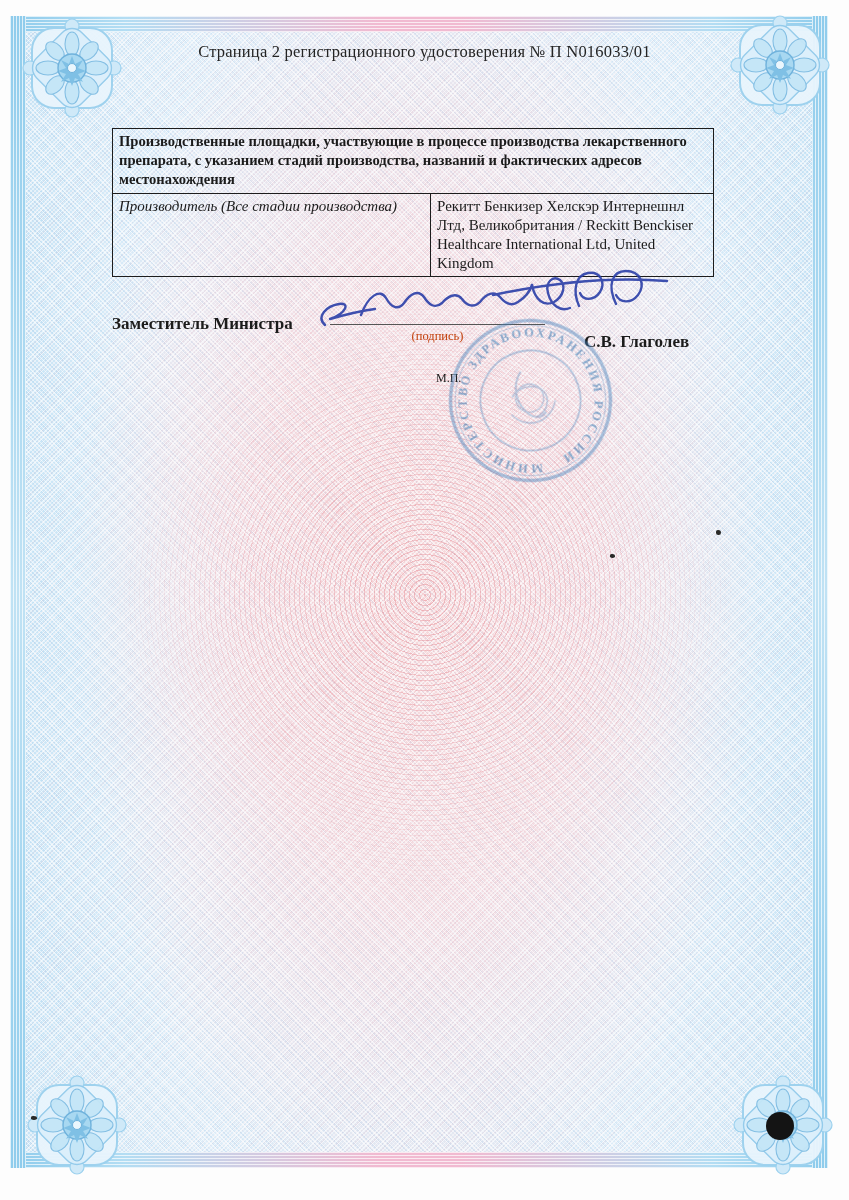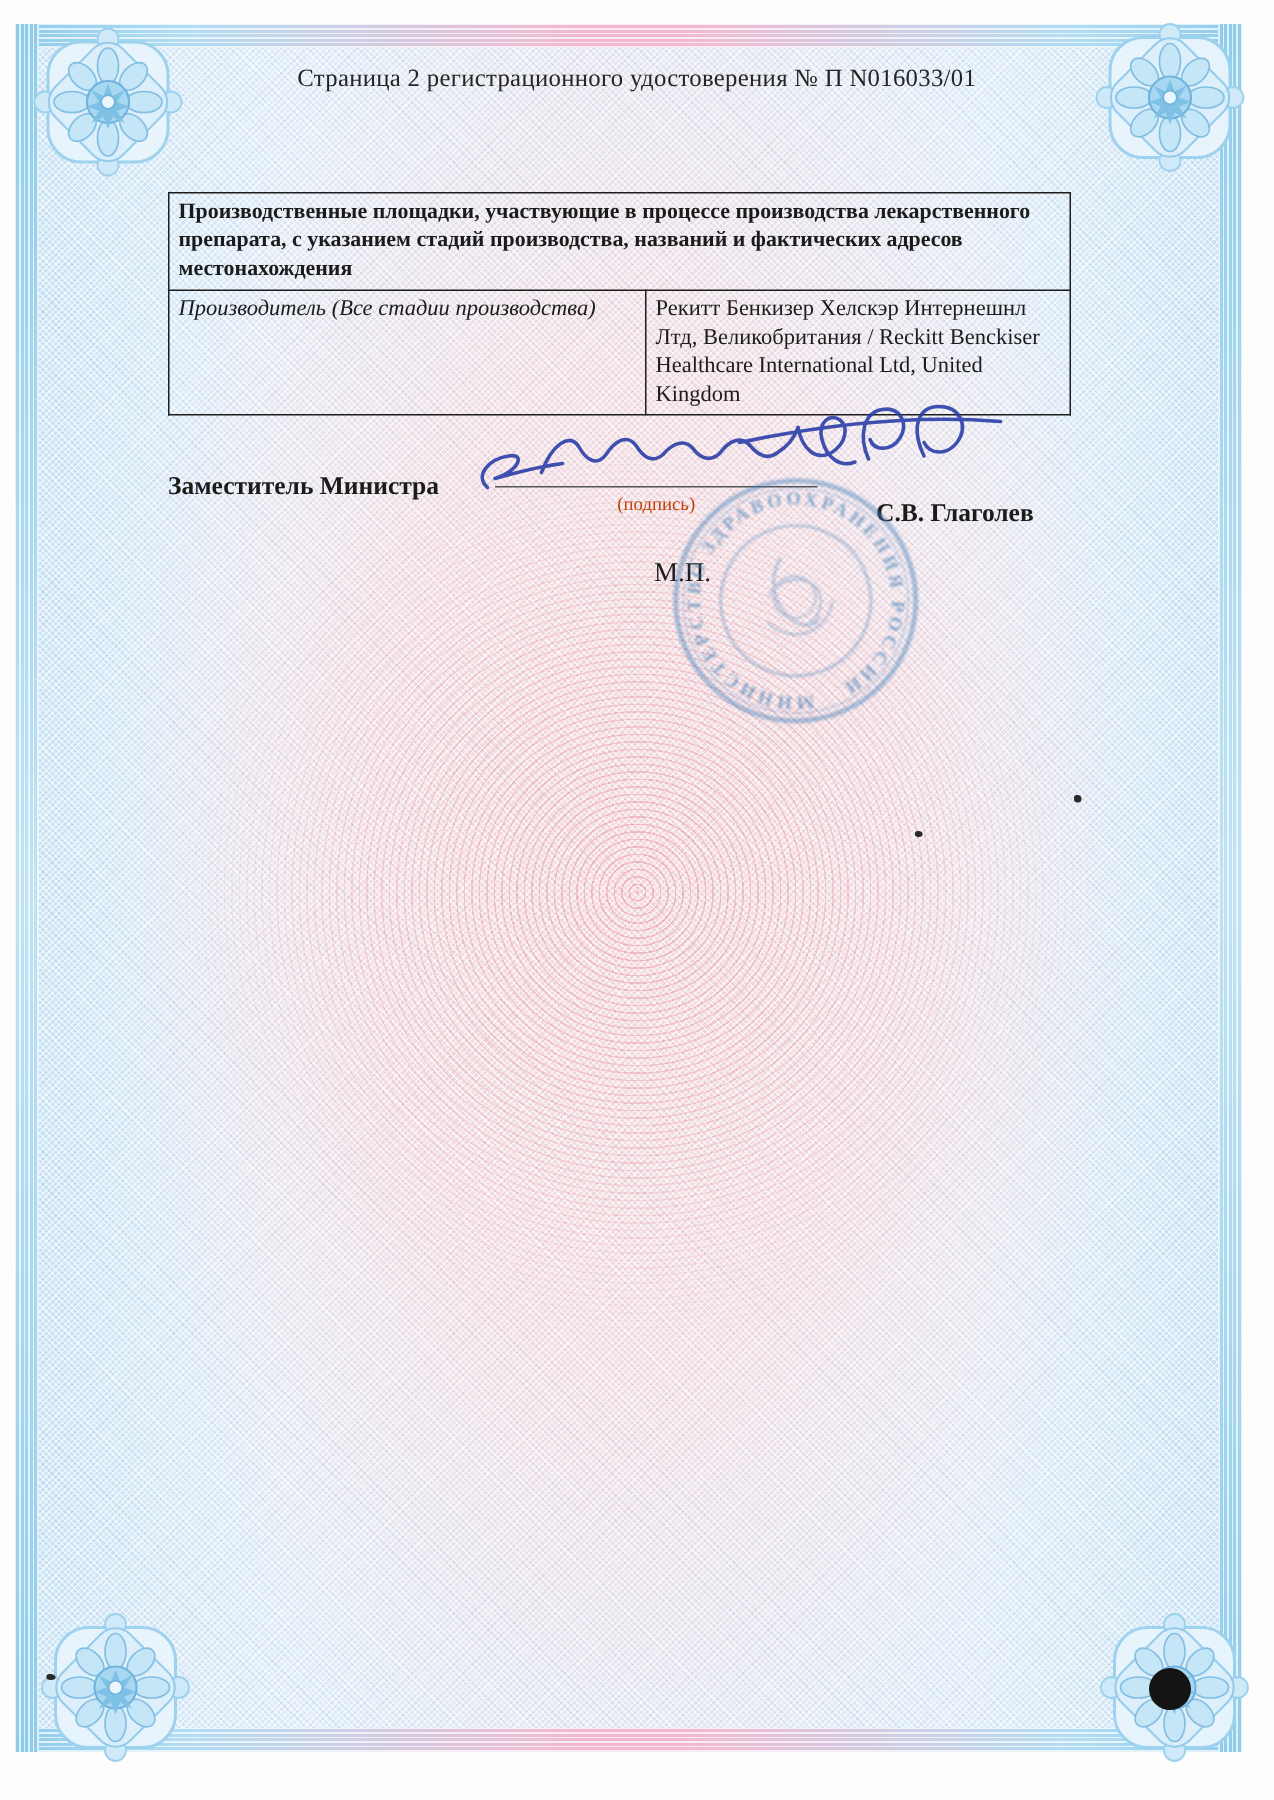--- a/index.html
+++ b/index.html
@@ -46,21 +46,21 @@
     font-size:15px;line-height:1.26;}
   table.sites td{border:1.6px solid #1d1d1d;padding:3px 6px 4px 6px;vertical-align:top;}
   td.hdr{font-weight:bold;font-size:14.6px;line-height:1.3;padding:4px 7px 6px 7px;}
   td.lbl{font-style:italic;width:305px;}
   td.val{}
   td.addr{}
   .role{position:absolute;left:112px;top:302px;font-size:17px;font-weight:bold;margin-top:12px;}
   .sig-line{position:absolute;left:330px;top:324px;width:215px;border-top:1.6px solid #555;}
   .sig-cap{position:absolute;left:330px;top:329px;width:215px;text-align:center;font-size:12.5px;color:#c2410c;}
   .sig-name{position:absolute;left:584px;top:308px;font-size:17px;font-weight:bold;margin-top:24px;}
-  .mp{position:absolute;left:436px;top:371px;font-size:18px;}
+  .mp{position:absolute;left:436px;top:371px;font-size:12px;}
   .stamp{position:absolute;left:438px;top:308px;width:185px;height:185px;opacity:0.82;}
   .signature{position:absolute;left:315px;top:268px;width:360px;height:70px;}
 </style>
 </head>
 <body>
 
 <div class="sheet">
 
   <div class="guilloche"></div>
   <div class="rings"></div>

